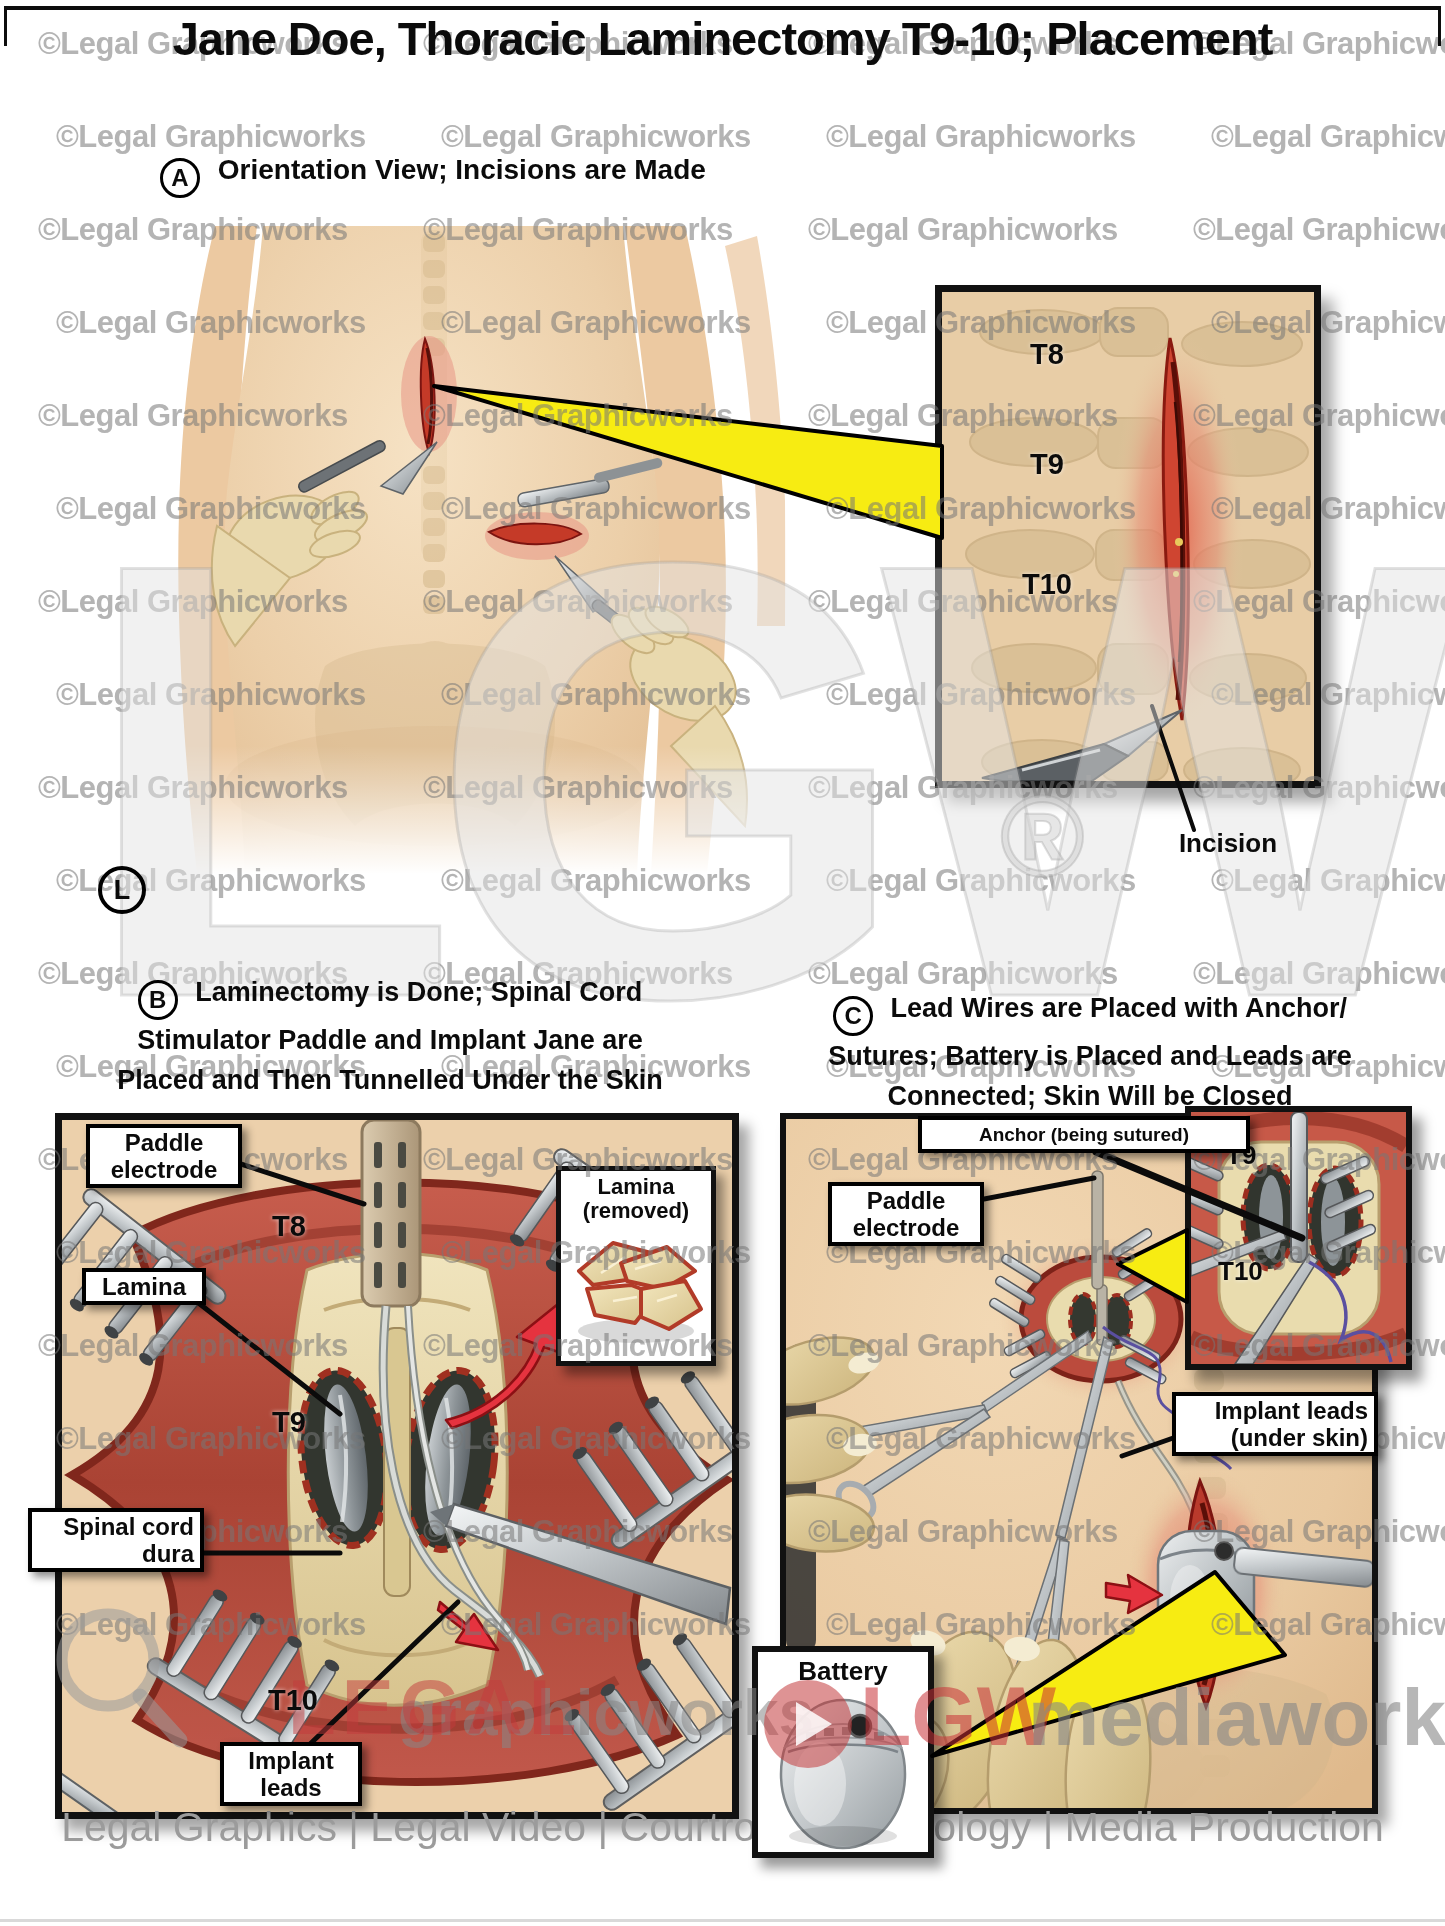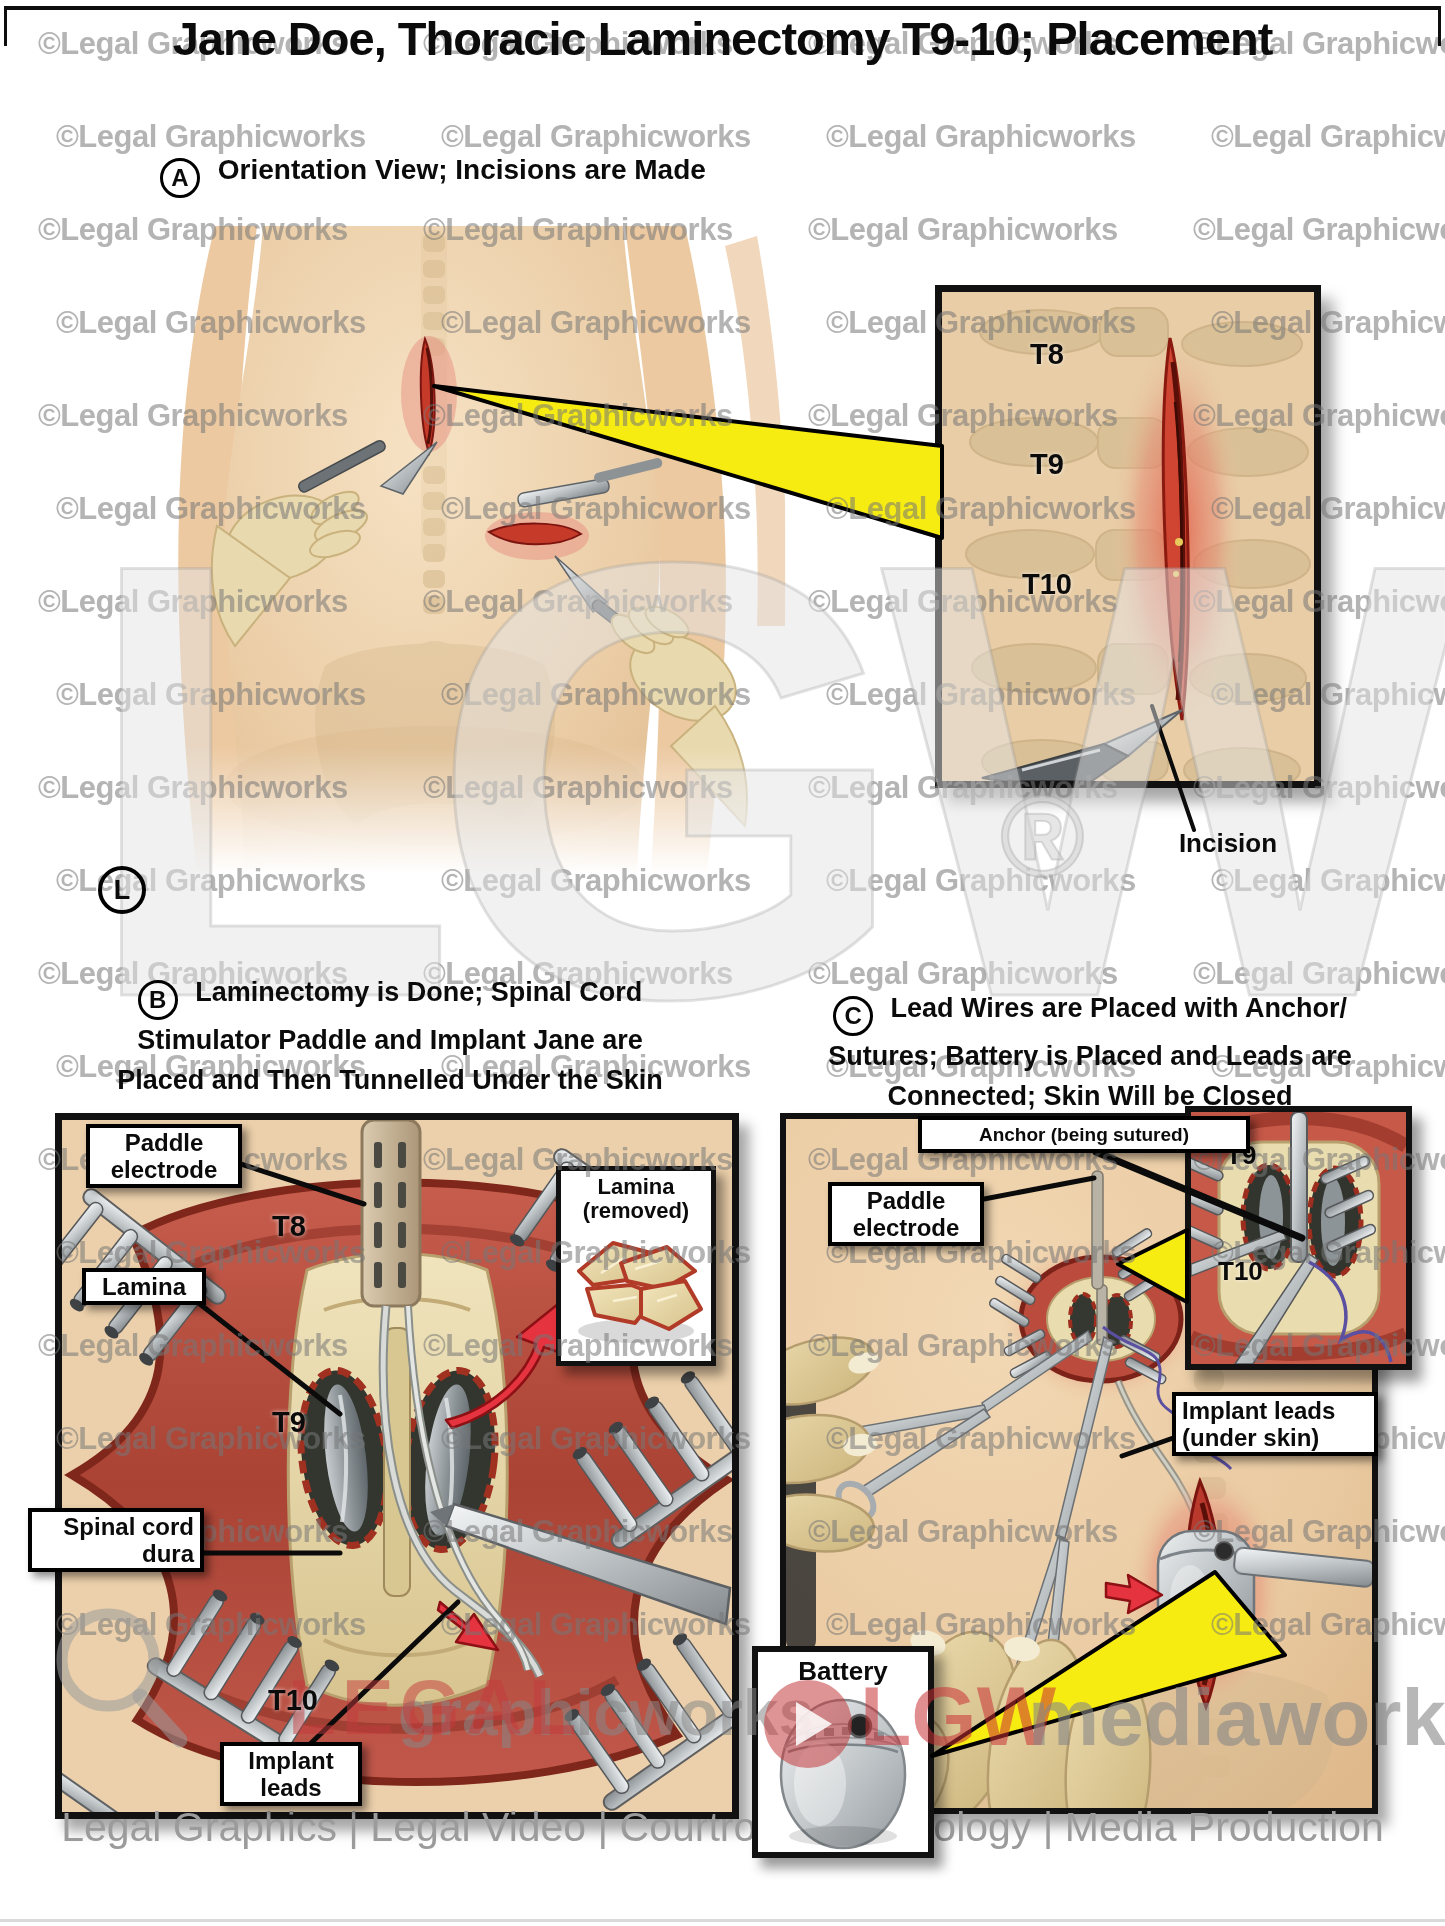--- a/index.html
+++ b/index.html
@@ -561,21 +561,21 @@
     </svg>
   </div>
 
   <div class="abs lblbox" style="left:918px;top:1116px;width:312px;font-size:19px">
     <div>Anchor (being sutured)</div>
   </div>
   <div class="abs lblbox" style="left:828px;top:1182px;width:136px">
     <div>Paddle</div>
     <div>electrode</div>
   </div>
-  <div class="abs lblbox" style="left:1172px;top:1392px;width:186px;text-align:left">
+  <div class="abs lblbox" style="left:1172px;top:1392px;width:186px;text-align:right">
     <div>Implant leads</div>
     <div>(under skin)</div>
   </div>
 
   <svg class="overlay" width="1445" height="1926" viewBox="0 0 1445 1926">
     <g stroke="#000" stroke-width="4" fill="#f7ec12" stroke-linejoin="round">
       <polygon points="434,386 942,446 942,538"></polygon>
       <polygon points="1118,1264 1187,1230 1187,1302"></polygon>
       <polygon points="932,1756 1215,1572 1285,1655"></polygon>
     </g>

